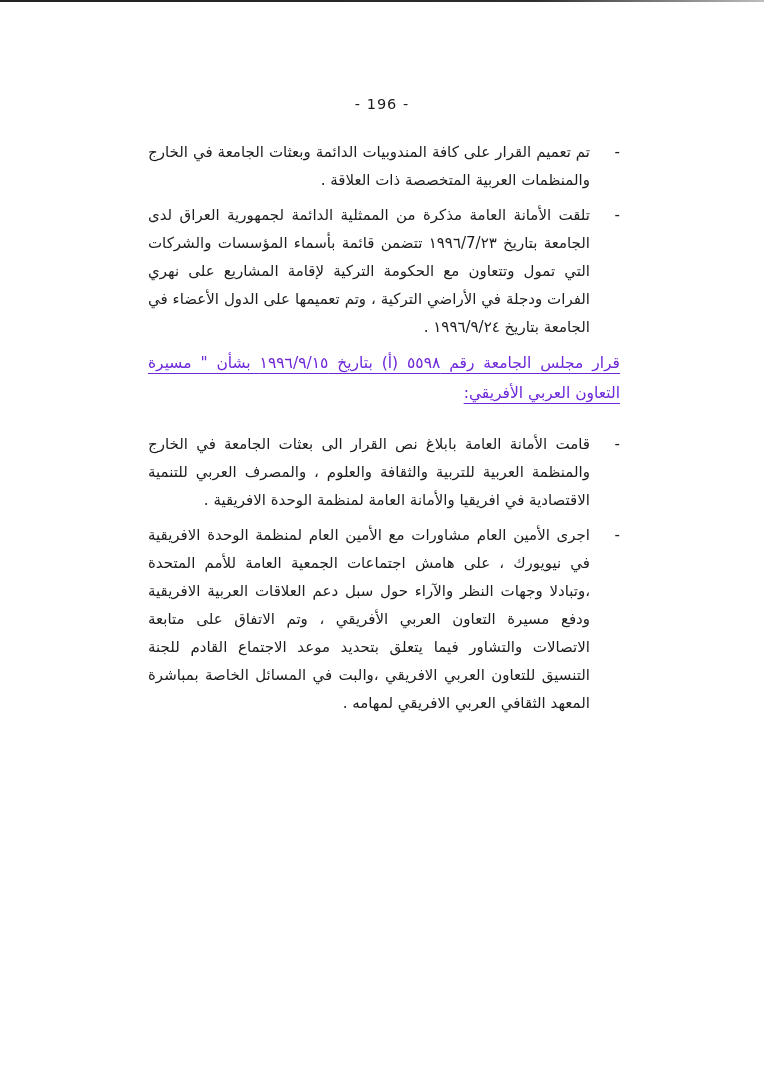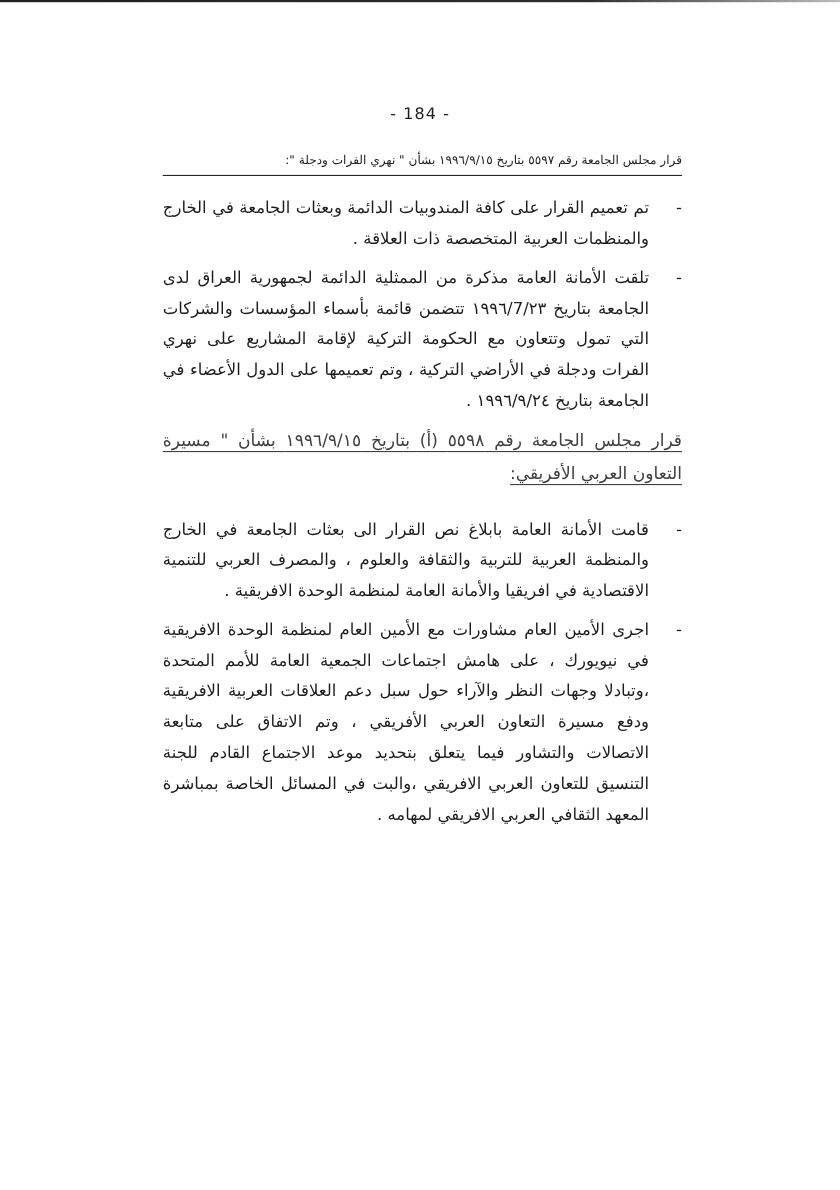--- a/index.html
+++ b/index.html
@@ -62,39 +62,38 @@
     flex: 1;
     font-size: 15px;
     line-height: 28px;
     text-align: justify;
     color: #1d1d1d;
   }
   .section-heading {
     font-size: 15.5px;
     font-weight: normal;
     line-height: 30px;
-    color: #404040;
+    color: #6d28d9;
     text-align: justify;
     text-decoration: underline;
     text-underline-offset: 5px;
     text-decoration-thickness: 1px;
   }
 </style>
 </head>
 <body>
 
 <div class="page">
 
   <div class="top-scan-line"></div>
 
-  <div class="page-number">- 184 -</div>
+  <div class="page-number">- 196 -</div>
 
   <div class="content">
 
-    <div class="ref-line">قرار مجلس الجامعة رقم ٥٥٩٧ بتاريخ ١٩٩٦/٩/١٥ بشأن " نهري الفرات ودجلة ":</div>
 
     <div class="section">
       <div class="bullet">
         <span class="marker">-</span>
         <p class="bullet-text">تم تعميم القرار على كافة المندوبيات الدائمة وبعثات الجامعة في الخارج والمنظمات العربية المتخصصة ذات العلاقة .</p>
       </div>
       <div class="bullet">
         <span class="marker">-</span>
         <p class="bullet-text">تلقت الأمانة العامة مذكرة من الممثلية الدائمة لجمهورية العراق لدى الجامعة بتاريخ ١٩٩٦/7/٢٣ تتضمن قائمة بأسماء المؤسسات والشركات التي تمول وتتعاون مع الحكومة التركية لإقامة المشاريع على نهري الفرات ودجلة في الأراضي التركية ، وتم تعميمها على الدول الأعضاء في الجامعة بتاريخ ١٩٩٦/٩/٢٤ .</p>
       </div>

